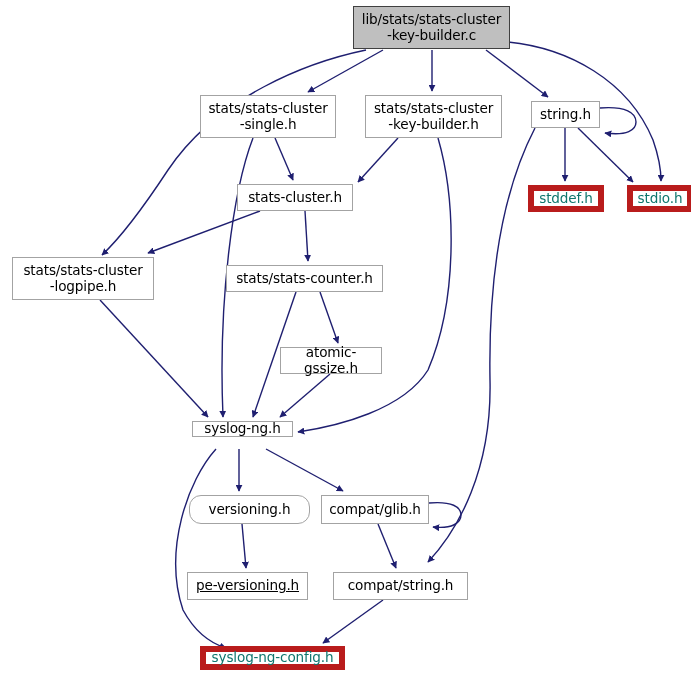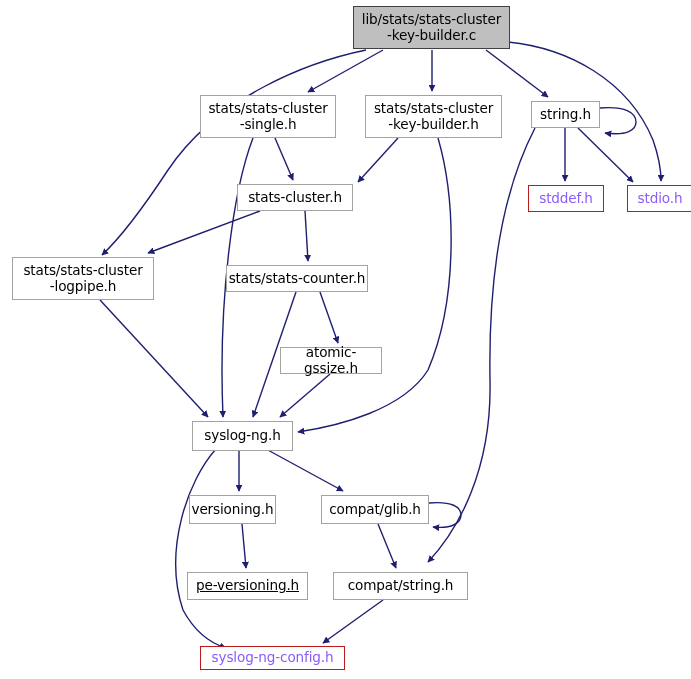--- a/index.html
+++ b/index.html
@@ -36,22 +36,22 @@
     background: #ffffff;
     border: 1px solid #a3a3a3;
     white-space: pre-line;
     letter-spacing: -0.15px;
   }
   .node-box.root {
     background: #bfbfbf;
     border: 1px solid #404040;
   }
   .node-box.system {
-    border: 1px solid #b91c1c;
-    color: #8b5cf6;
+    border: 6px solid #b91c1c;
+    color: #0f766e;
   }
   .node-label {
     display: block;
     white-space: pre-line;
   }
 </style>
 </head>
 <body>
 
 <div id="graph-root">
@@ -96,22 +96,22 @@
       <div class="node-box" style="left: 192px; top: 95px; width: 136px; height: 43px;"><span class="node-label">stats/stats-cluster
 -single.h</span></div>
       <div class="node-box" style="left: 357px; top: 95px; width: 137px; height: 43px;"><span class="node-label">stats/stats-cluster
 -key-builder.h</span></div>
       <div class="node-box" style="left: 523px; top: 101px; width: 69px; height: 27px;"><span class="node-label">string.h</span></div>
       <div class="node-box system" style="left: 520px; top: 185px; width: 76px; height: 27px;"><span class="node-label">stddef.h</span></div>
       <div class="node-box system" style="left: 619px; top: 185px; width: 66px; height: 27px;"><span class="node-label">stdio.h</span></div>
       <div class="node-box" style="left: 229px; top: 184px; width: 116px; height: 27px;"><span class="node-label">stats-cluster.h</span></div>
       <div class="node-box" style="left: 4px; top: 257px; width: 142px; height: 43px;"><span class="node-label">stats/stats-cluster
 -logpipe.h</span></div>
-      <div class="node-box" style="left: 218px; top: 265px; width: 142px; height: 27px; align-items: center;"><span class="node-label">stats/stats-counter.h</span></div>
+      <div class="node-box" style="left: 218px; top: 265px; width: 157px; height: 27px; align-items: center;"><span class="node-label">stats/stats-counter.h</span></div>
       <div class="node-box" style="left: 272px; top: 347px; width: 102px; height: 27px;"><span class="node-label">atomic-gssize.h</span></div>
-      <div class="node-box" style="left: 184px; top: 421px; width: 101px; height: 30px;"><span class="node-label">syslog-ng.h</span></div>
-      <div class="node-box" style="left: 181px; top: 495px; width: 87px; height: 29px;"><span class="node-label">versioning.h</span></div>
+      <div class="node-box" style="left: 184px; top: 421px; width: 101px; height: 16px;"><span class="node-label">syslog-ng.h</span></div>
+      <div class="node-box" style="left: 181px; top: 495px; width: 121px; height: 29px; border-radius: 12px;"><span class="node-label">versioning.h</span></div>
       <div class="node-box" style="left: 313px; top: 495px; width: 108px; height: 29px;"><span class="node-label">compat/glib.h</span></div>
       <div class="node-box" style="left: 179px; top: 572px; width: 121px; height: 28px; text-decoration: underline;"><span class="node-label">pe-versioning.h</span></div>
       <div class="node-box" style="left: 325px; top: 572px; width: 135px; height: 28px;"><span class="node-label">compat/string.h</span></div>
       <div class="node-box system" style="left: 192px; top: 646px; width: 145px; height: 24px;"><span class="node-label">syslog-ng-config.h</span></div>
     </div>
 </div>
 
 </body></html>

